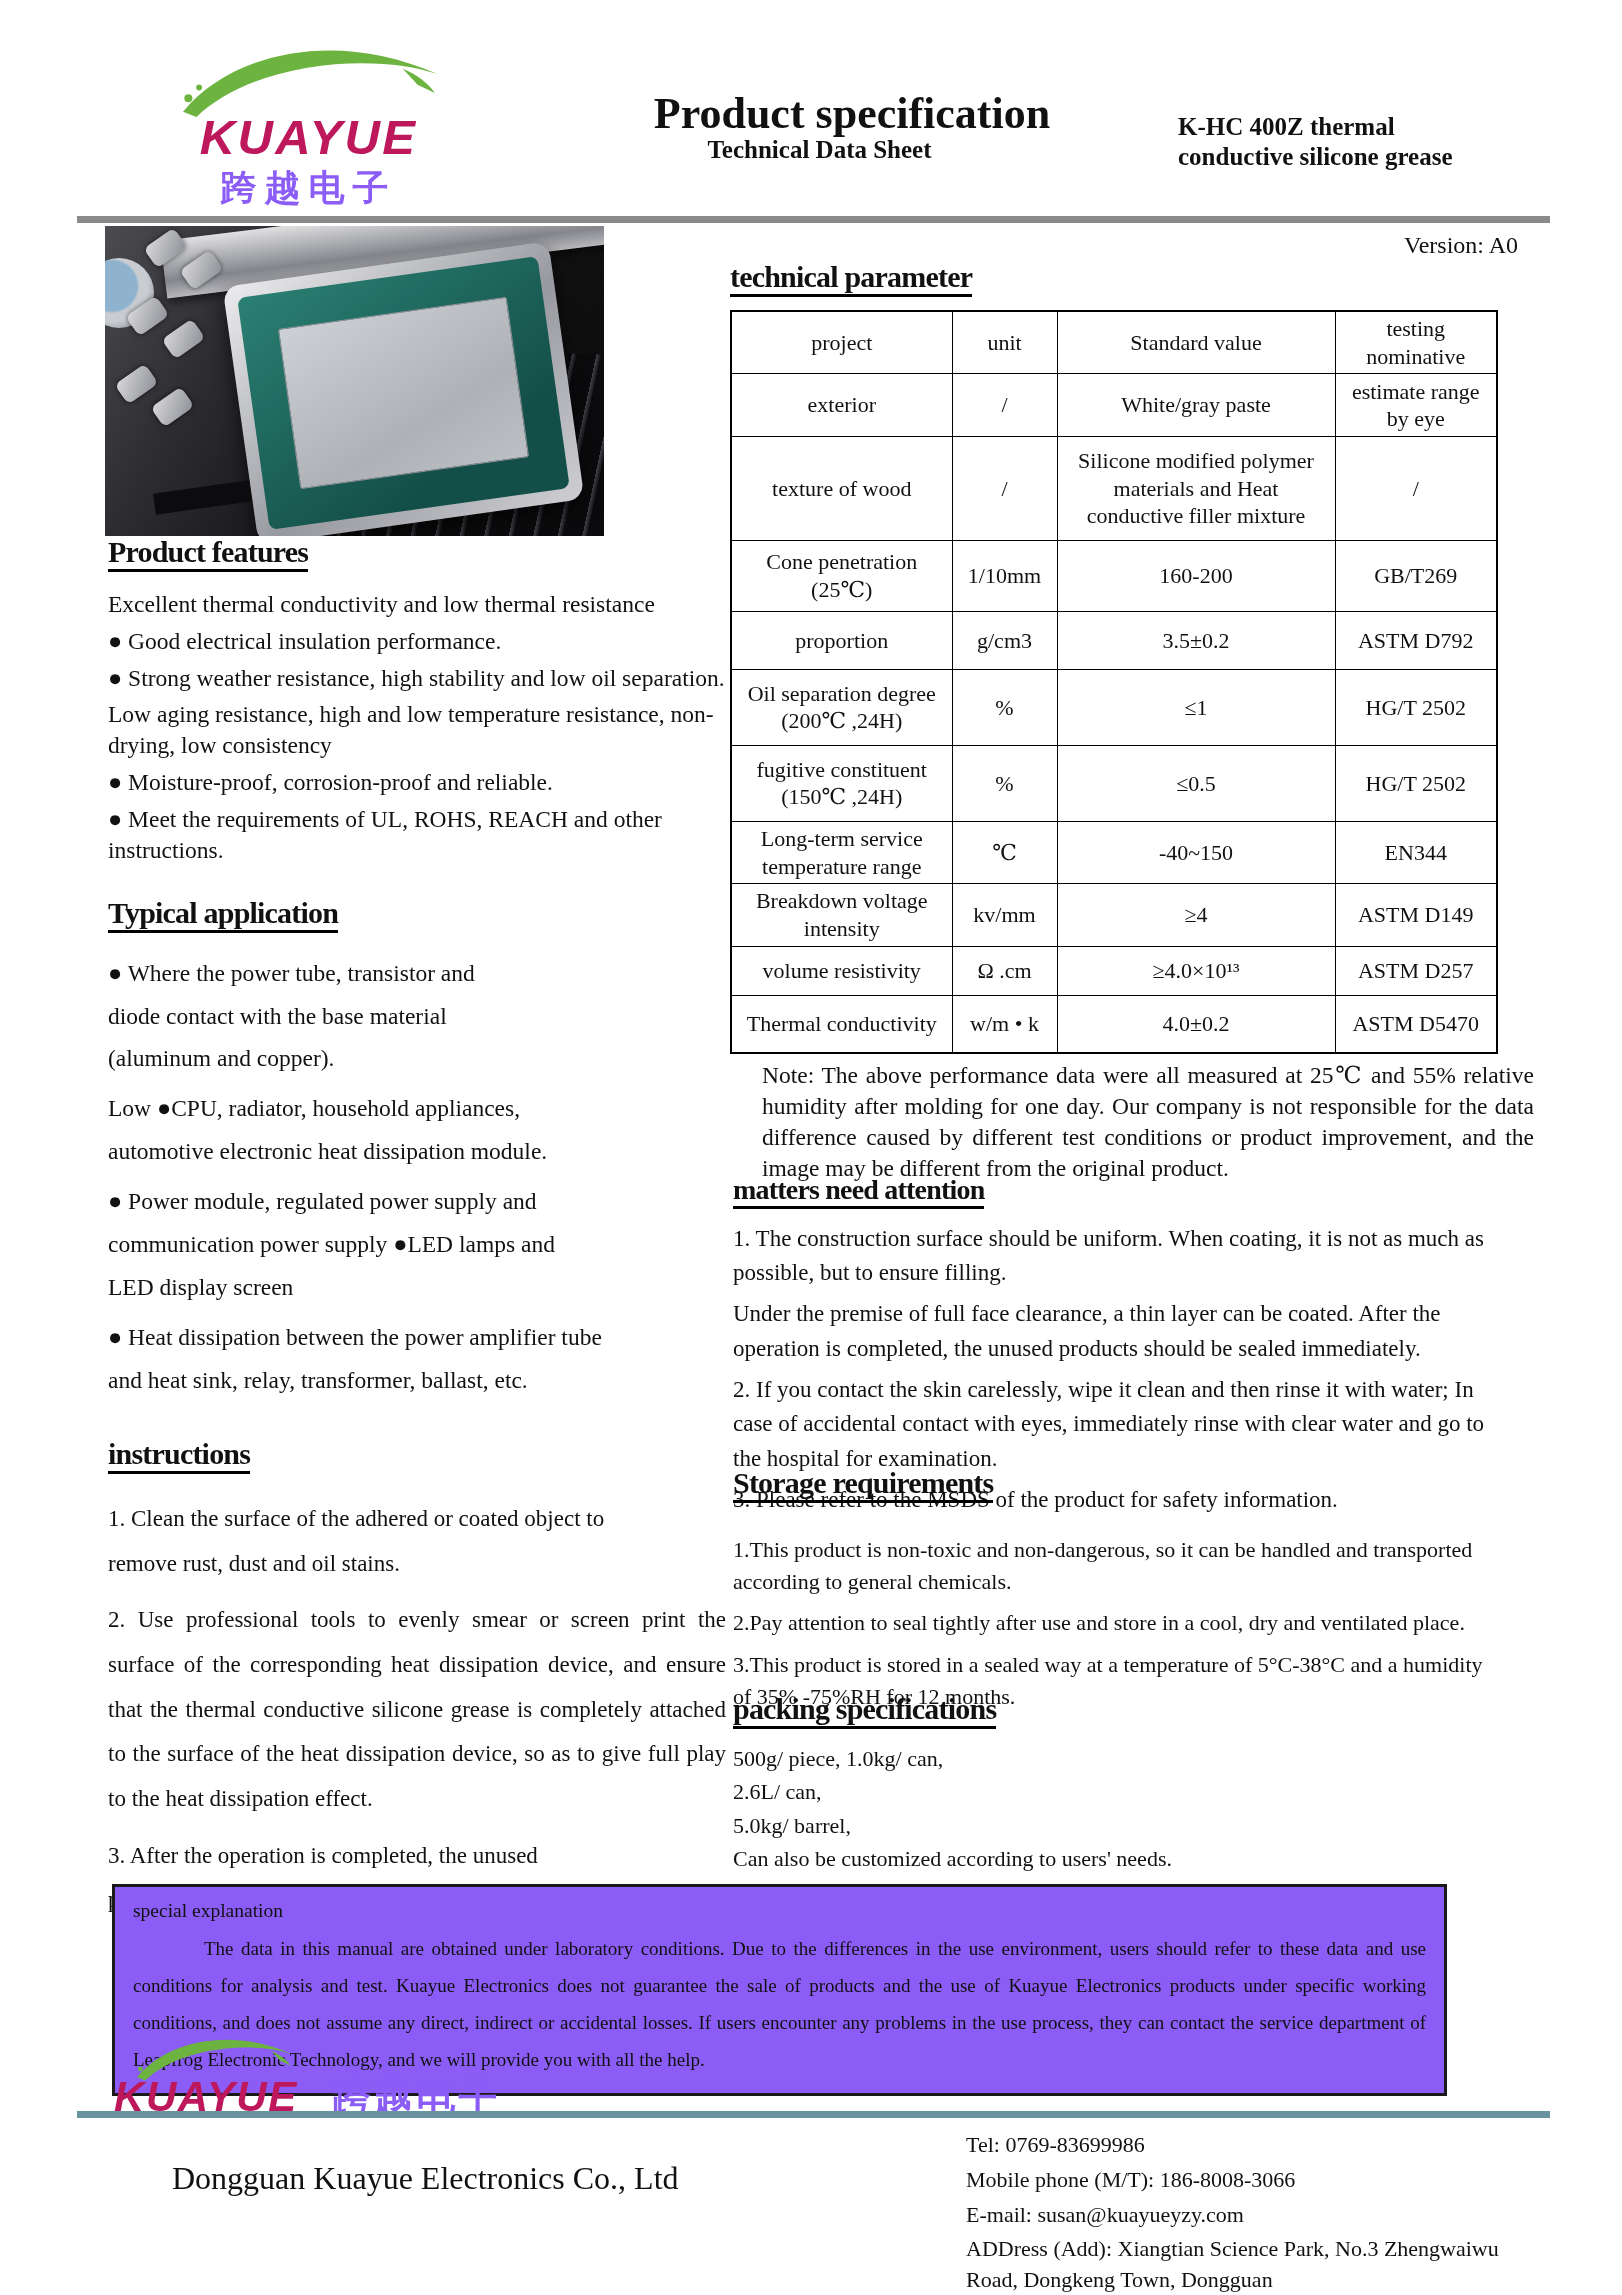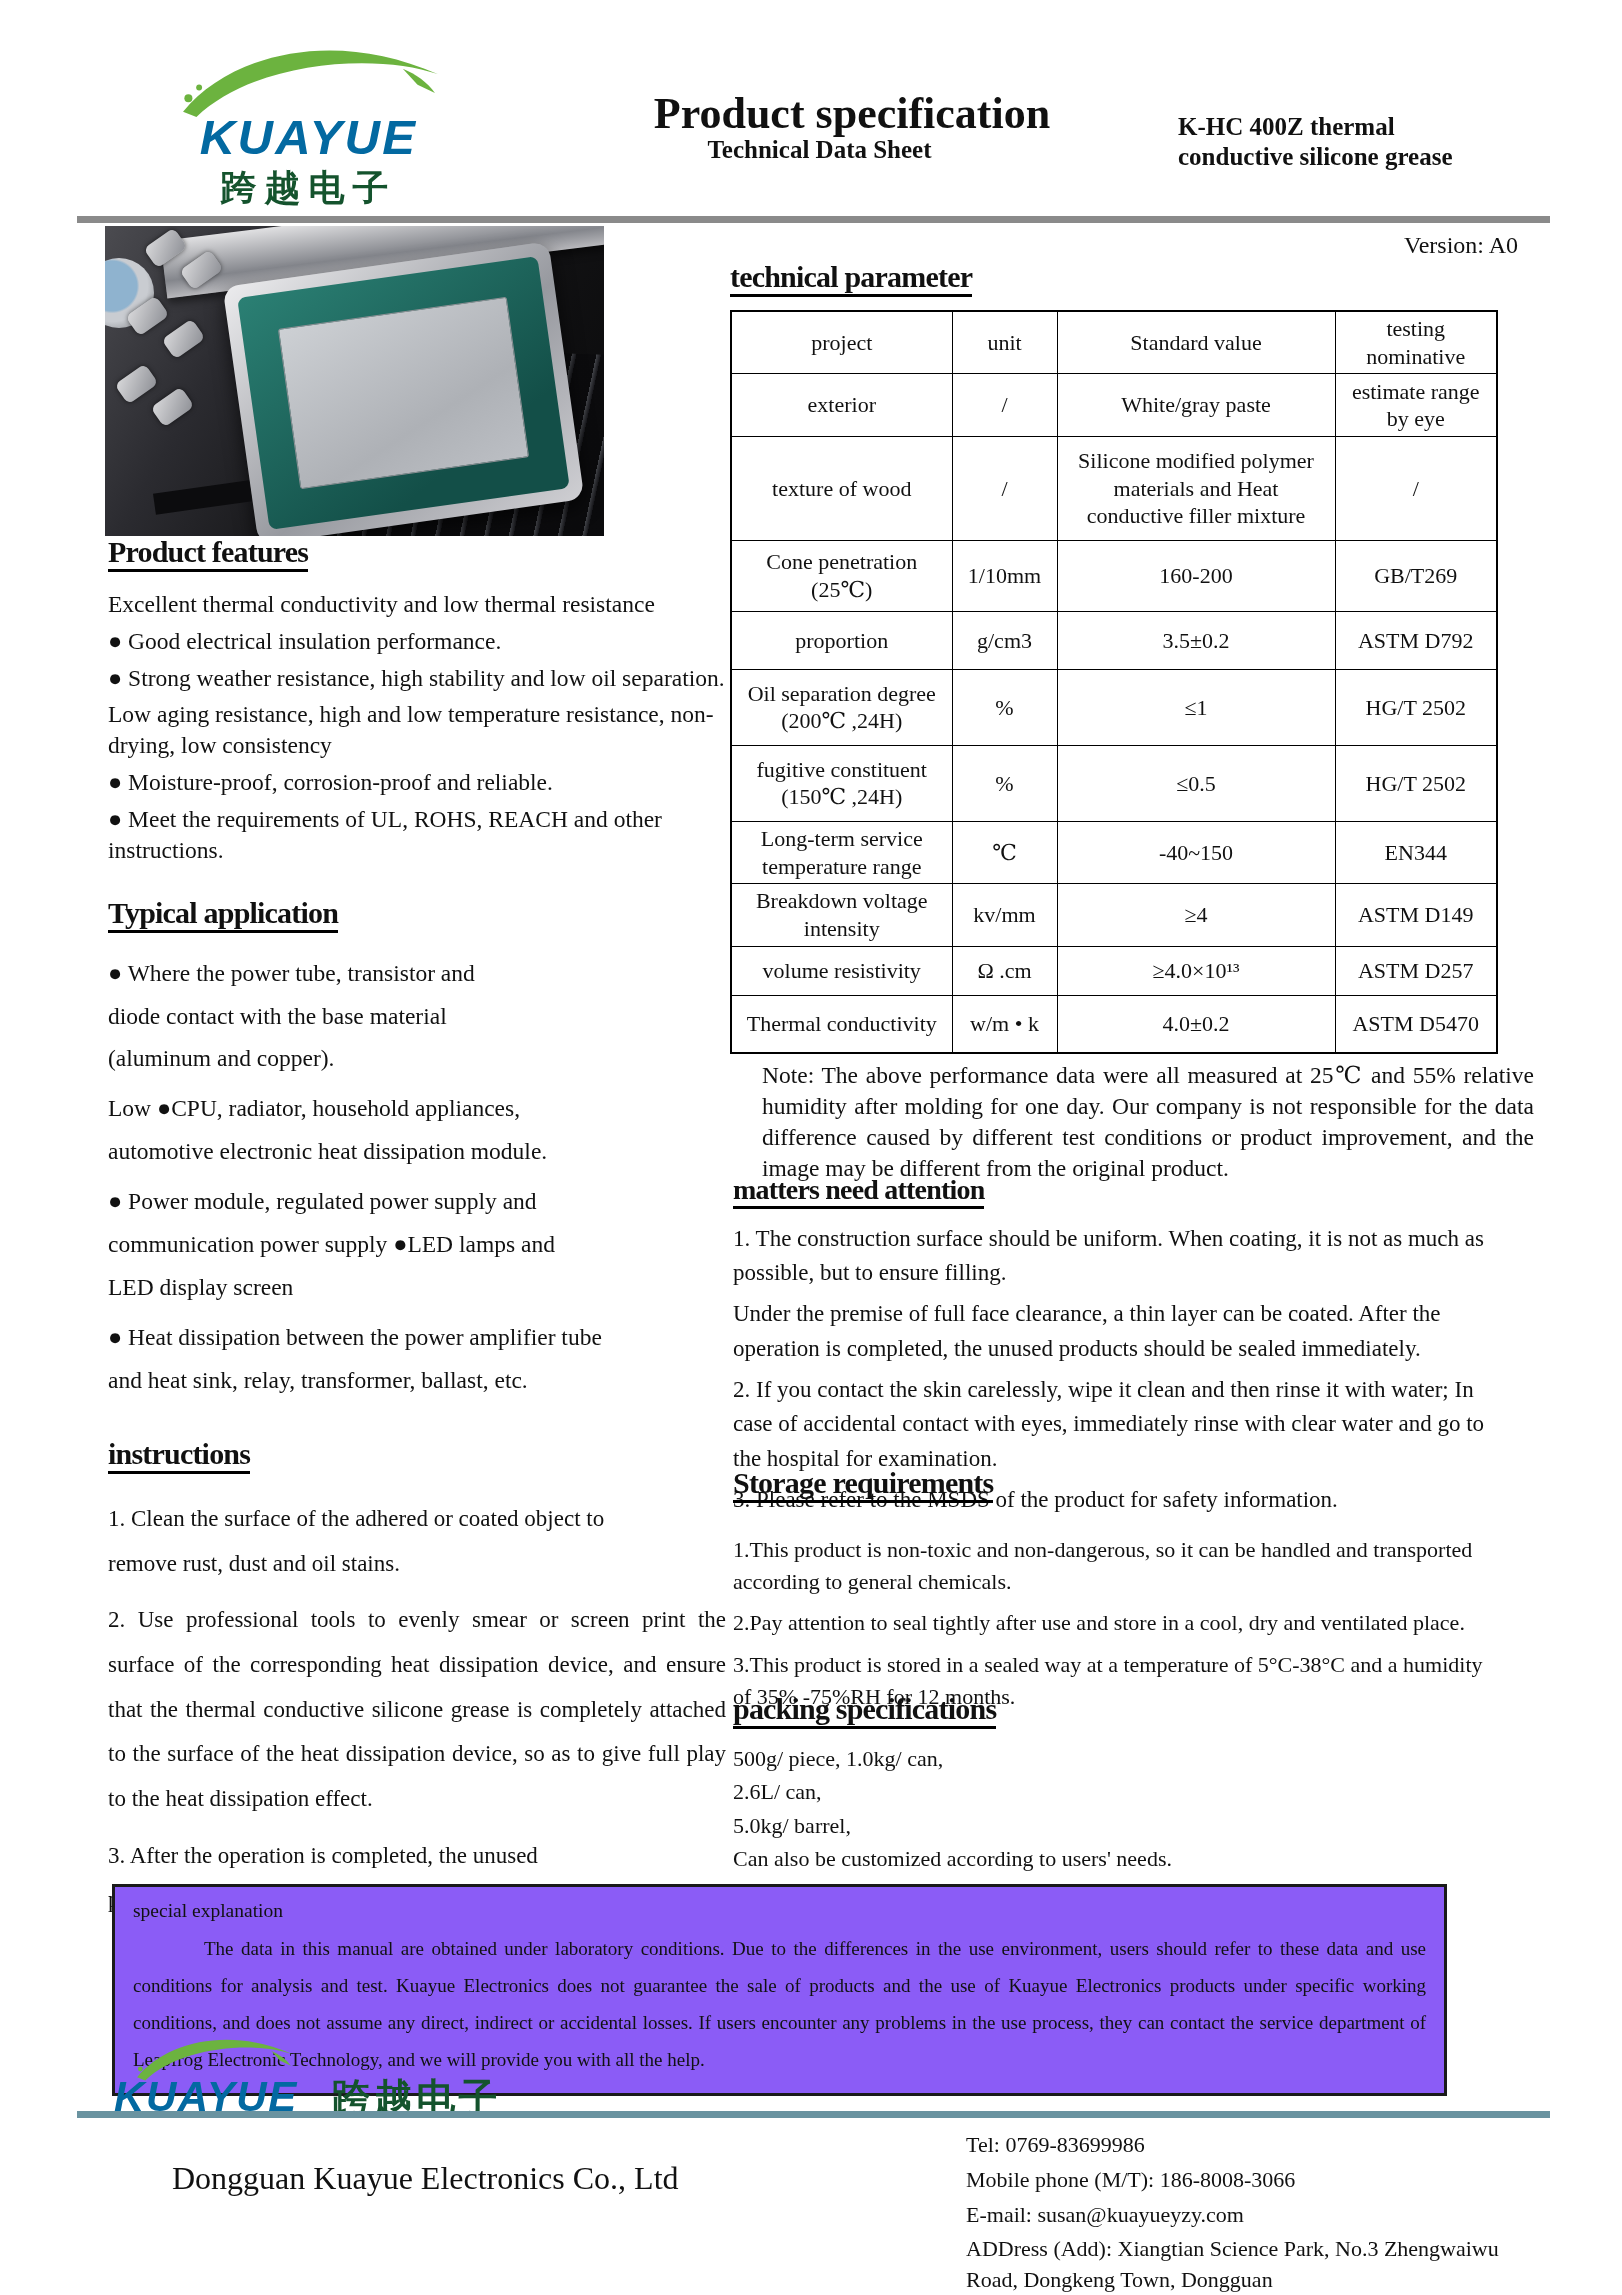--- a/index.html
+++ b/index.html
@@ -3,23 +3,23 @@
 <meta charset="utf-8">
 <style>
   html,body{margin:0;padding:0;background:#ffffff;}
   body{width:1623px;height:2295px;position:relative;font-family:"Liberation Serif","DejaVu Serif",serif;color:#111;}
   .page{position:absolute;inset:0;overflow:hidden;}
 
   
   .logo-top{position:absolute;left:138px;top:39px;width:341px;text-align:center;}
   .logo-top .swoosh{width:268px;height:89px;display:block;margin:0 auto -14.6px auto;}
   .logo-en{font-family:"Liberation Sans","DejaVu Sans",sans-serif;font-weight:bold;font-style:italic;
-           font-size:49px;color:#0369a1;letter-spacing:2.4px;line-height:1;}
+           font-size:49px;color:#be185d;letter-spacing:2.4px;line-height:1;}
   .logo-cn{font-family:"Liberation Sans","DejaVu Sans",sans-serif;font-weight:bold;
-           font-size:36px;color:#14532d;letter-spacing:8px;line-height:1.15;margin-top:4.9px;}
+           font-size:36px;color:#8b5cf6;letter-spacing:8px;line-height:1.15;margin-top:4.9px;}
   .doc-title{position:absolute;left:568px;top:63px;width:568px;text-align:center;font-weight:bold;font-size:44px;line-height:1;}
   .doc-subtitle{position:absolute;left:568px;top:136px;width:503px;text-align:center;font-weight:bold;font-size:25px;}
   .product-name{position:absolute;left:1178px;top:112px;width:341px;font-weight:bold;font-size:25px;line-height:1.18;}
   .header-rule{position:absolute;left:77px;top:216px;width:1473px;height:6.5px;background:#8a8a8a;}
   .version{position:absolute;left:1250px;top:232px;width:268px;text-align:right;font-size:24px;}
 
   
   .cpu-photo{position:absolute;left:105px;top:226px;width:499px;height:310px;overflow:hidden;
              background:linear-gradient(120deg,#4b4b50 0%,#2b2b30 28%,#141416 58%,#0a0a0b 100%);}
   .cpu-fins{position:absolute;right:-49px;bottom:-57px;width:373px;height:243px;transform:rotate(2deg);

